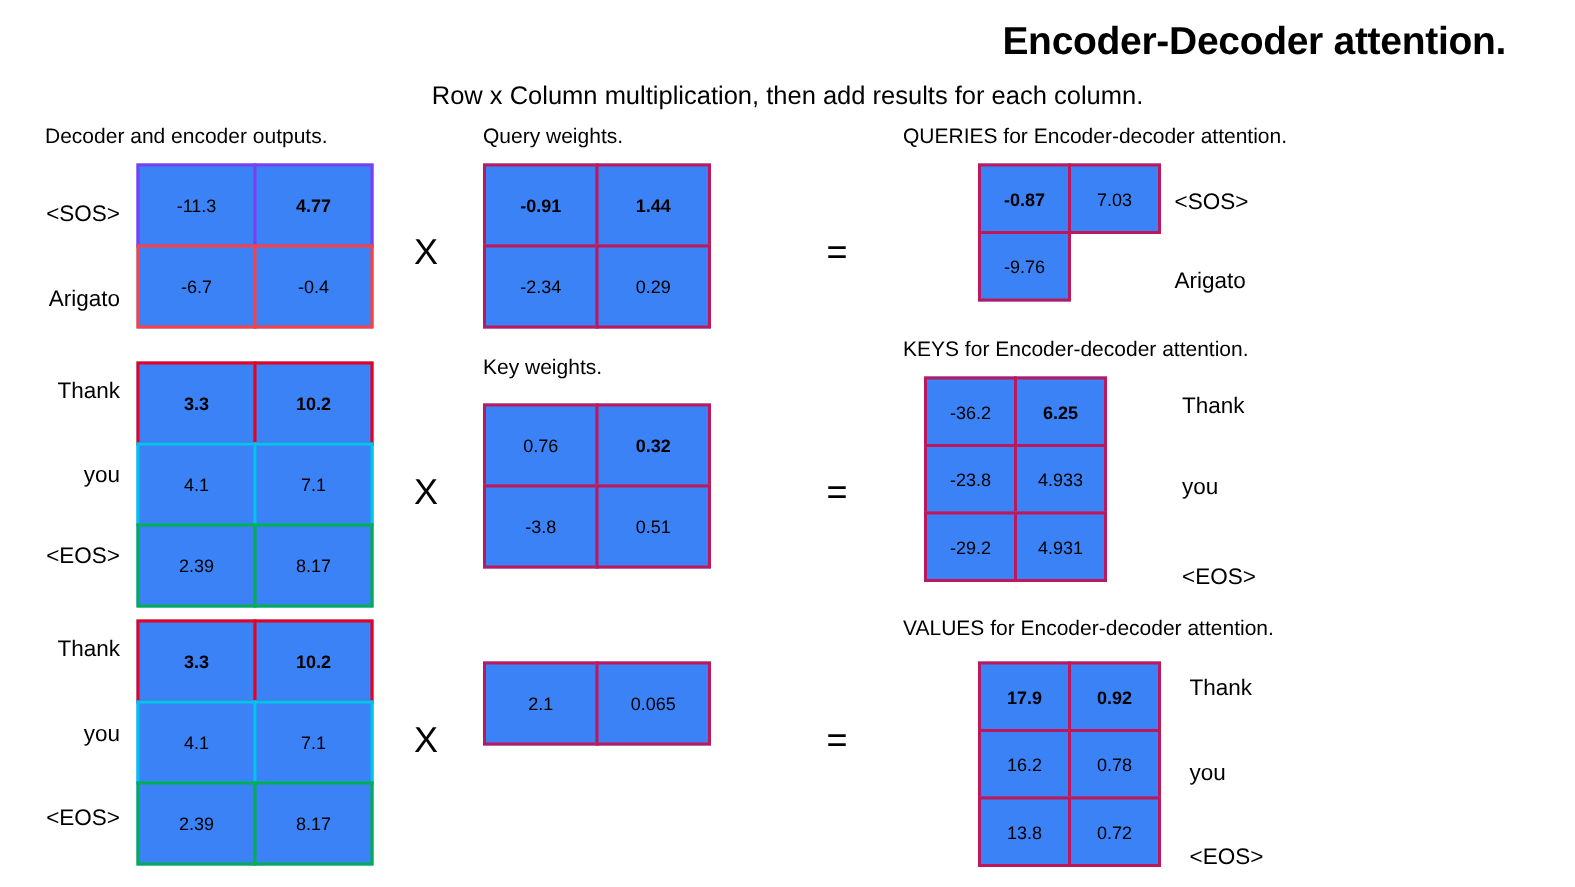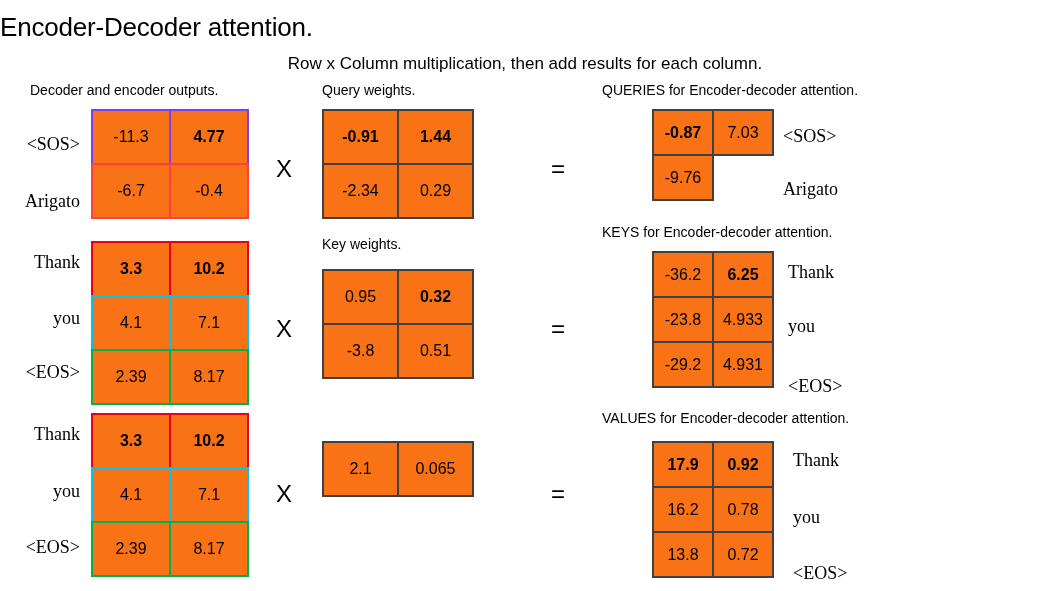--- a/index.html
+++ b/index.html
@@ -14,23 +14,23 @@
     overflow: hidden;
     font-family: "Liberation Sans", sans-serif;
     color: #000000;
     -webkit-font-smoothing: antialiased;
   }
   .abs { position: absolute; }
 
   
   #main-title {
     left: 0; top: 12px; width: 1004px;
-    text-align: left;
+    text-align: right;
     font-size: 26px;
-    font-weight: normal;
+    font-weight: bold;
     letter-spacing: -0.2px;
   }
   #subtitle {
     left: 0; top: 54px; width: 1050px;
     text-align: center;
     font-size: 17px;
     font-weight: 400;
   }
   .section-label {
     font-size: 14px;
@@ -41,44 +41,43 @@
   
   .matrix {
     position: absolute;
     display: grid;
     border-collapse: collapse;
   }
   .cell {
     display: flex;
     align-items: center;
     justify-content: center;
-    font-size: 16px;
+    font-size: 12px;
     box-sizing: border-box;
-    background: #f97316;
+    background: #3b82f6;
   }
   .cell.bold { font-weight: bold; text-align: center; }
 
   
   .m-black .cell {
-    border: 2px solid #404040;
+    border: 2px solid #be185d;
     margin: -1px;
   }
 
   
   .m-color .cell {
     border: 2px solid var(--rc, #111);
     margin: -1px;
   }
 
   
   .row-label {
     position: absolute;
-    font-size: 18px;
+    font-size: 15px;
     white-space: nowrap;
-    font-family: Liberation Serif, serif;
   }
   .row-label.left  { text-align: right; }
   .row-label.right { text-align: left; }
 
   
   .op {
     position: absolute;
     font-size: 24px;
     font-weight: 400;
     line-height: 1;
@@ -132,40 +131,40 @@
 <div class="row-label left" style="left:20px; top:537px; width:60px;">&lt;EOS&gt;</div>
 
 <div class="matrix m-black" id="mx-query-weights" style="left:323px; top:110px; grid-template-columns:75px 75px; grid-template-rows:54px 54px;">
     <div class="cell bold">-0.91</div>
     <div class="cell bold">1.44</div>
     <div class="cell">-2.34</div>
     <div class="cell">0.29</div>
   </div>
 
 <div class="matrix m-black" id="mx-key-weights" style="left:323px; top:270px; grid-template-columns:75px 75px; grid-template-rows:54px 54px;">
-    <div class="cell">0.95</div>
+    <div class="cell">0.76</div>
     <div class="cell bold">0.32</div>
     <div class="cell">-3.8</div>
     <div class="cell">0.51</div>
   </div>
 
 <div class="matrix m-black" id="mx-value-weights" style="left:323px; top:442px; grid-template-columns:75px 75px; grid-template-rows:54px 54px;">
     <div class="cell">2.1</div>
     <div class="cell">0.065</div>
   </div>
 
 <div class="matrix m-black" id="mx-queries-result" style="left:653px; top:110px; grid-template-columns:60px 60px; grid-template-rows:45px 45px;">
     <div class="cell bold">-0.87</div>
     <div class="cell">7.03</div>
     <div class="cell">-9.76</div>
   </div>
 <div class="row-label right" style="left:783px; top:126px; width:80px;">&lt;SOS&gt;</div>
 <div class="row-label right" style="left:783px; top:179px; width:80px;">Arigato</div>
 
-<div class="matrix m-black" id="mx-keys-result" style="left:653px; top:252px; grid-template-columns:60px 60px; grid-template-rows:45px 45px 45px;">
+<div class="matrix m-black" id="mx-keys-result" style="left:617px; top:252px; grid-template-columns:60px 60px; grid-template-rows:45px 45px 45px;">
     <div class="cell">-36.2</div>
     <div class="cell bold">6.25</div>
     <div class="cell">-23.8</div>
     <div class="cell">4.933</div>
     <div class="cell">-29.2</div>
     <div class="cell">4.931</div>
   </div>
 <div class="row-label right" style="left:788px; top:262px; width:80px;">Thank</div>
 <div class="row-label right" style="left:788px; top:316px; width:80px;">you</div>
 <div class="row-label right" style="left:788px; top:376px; width:80px;">&lt;EOS&gt;</div>

